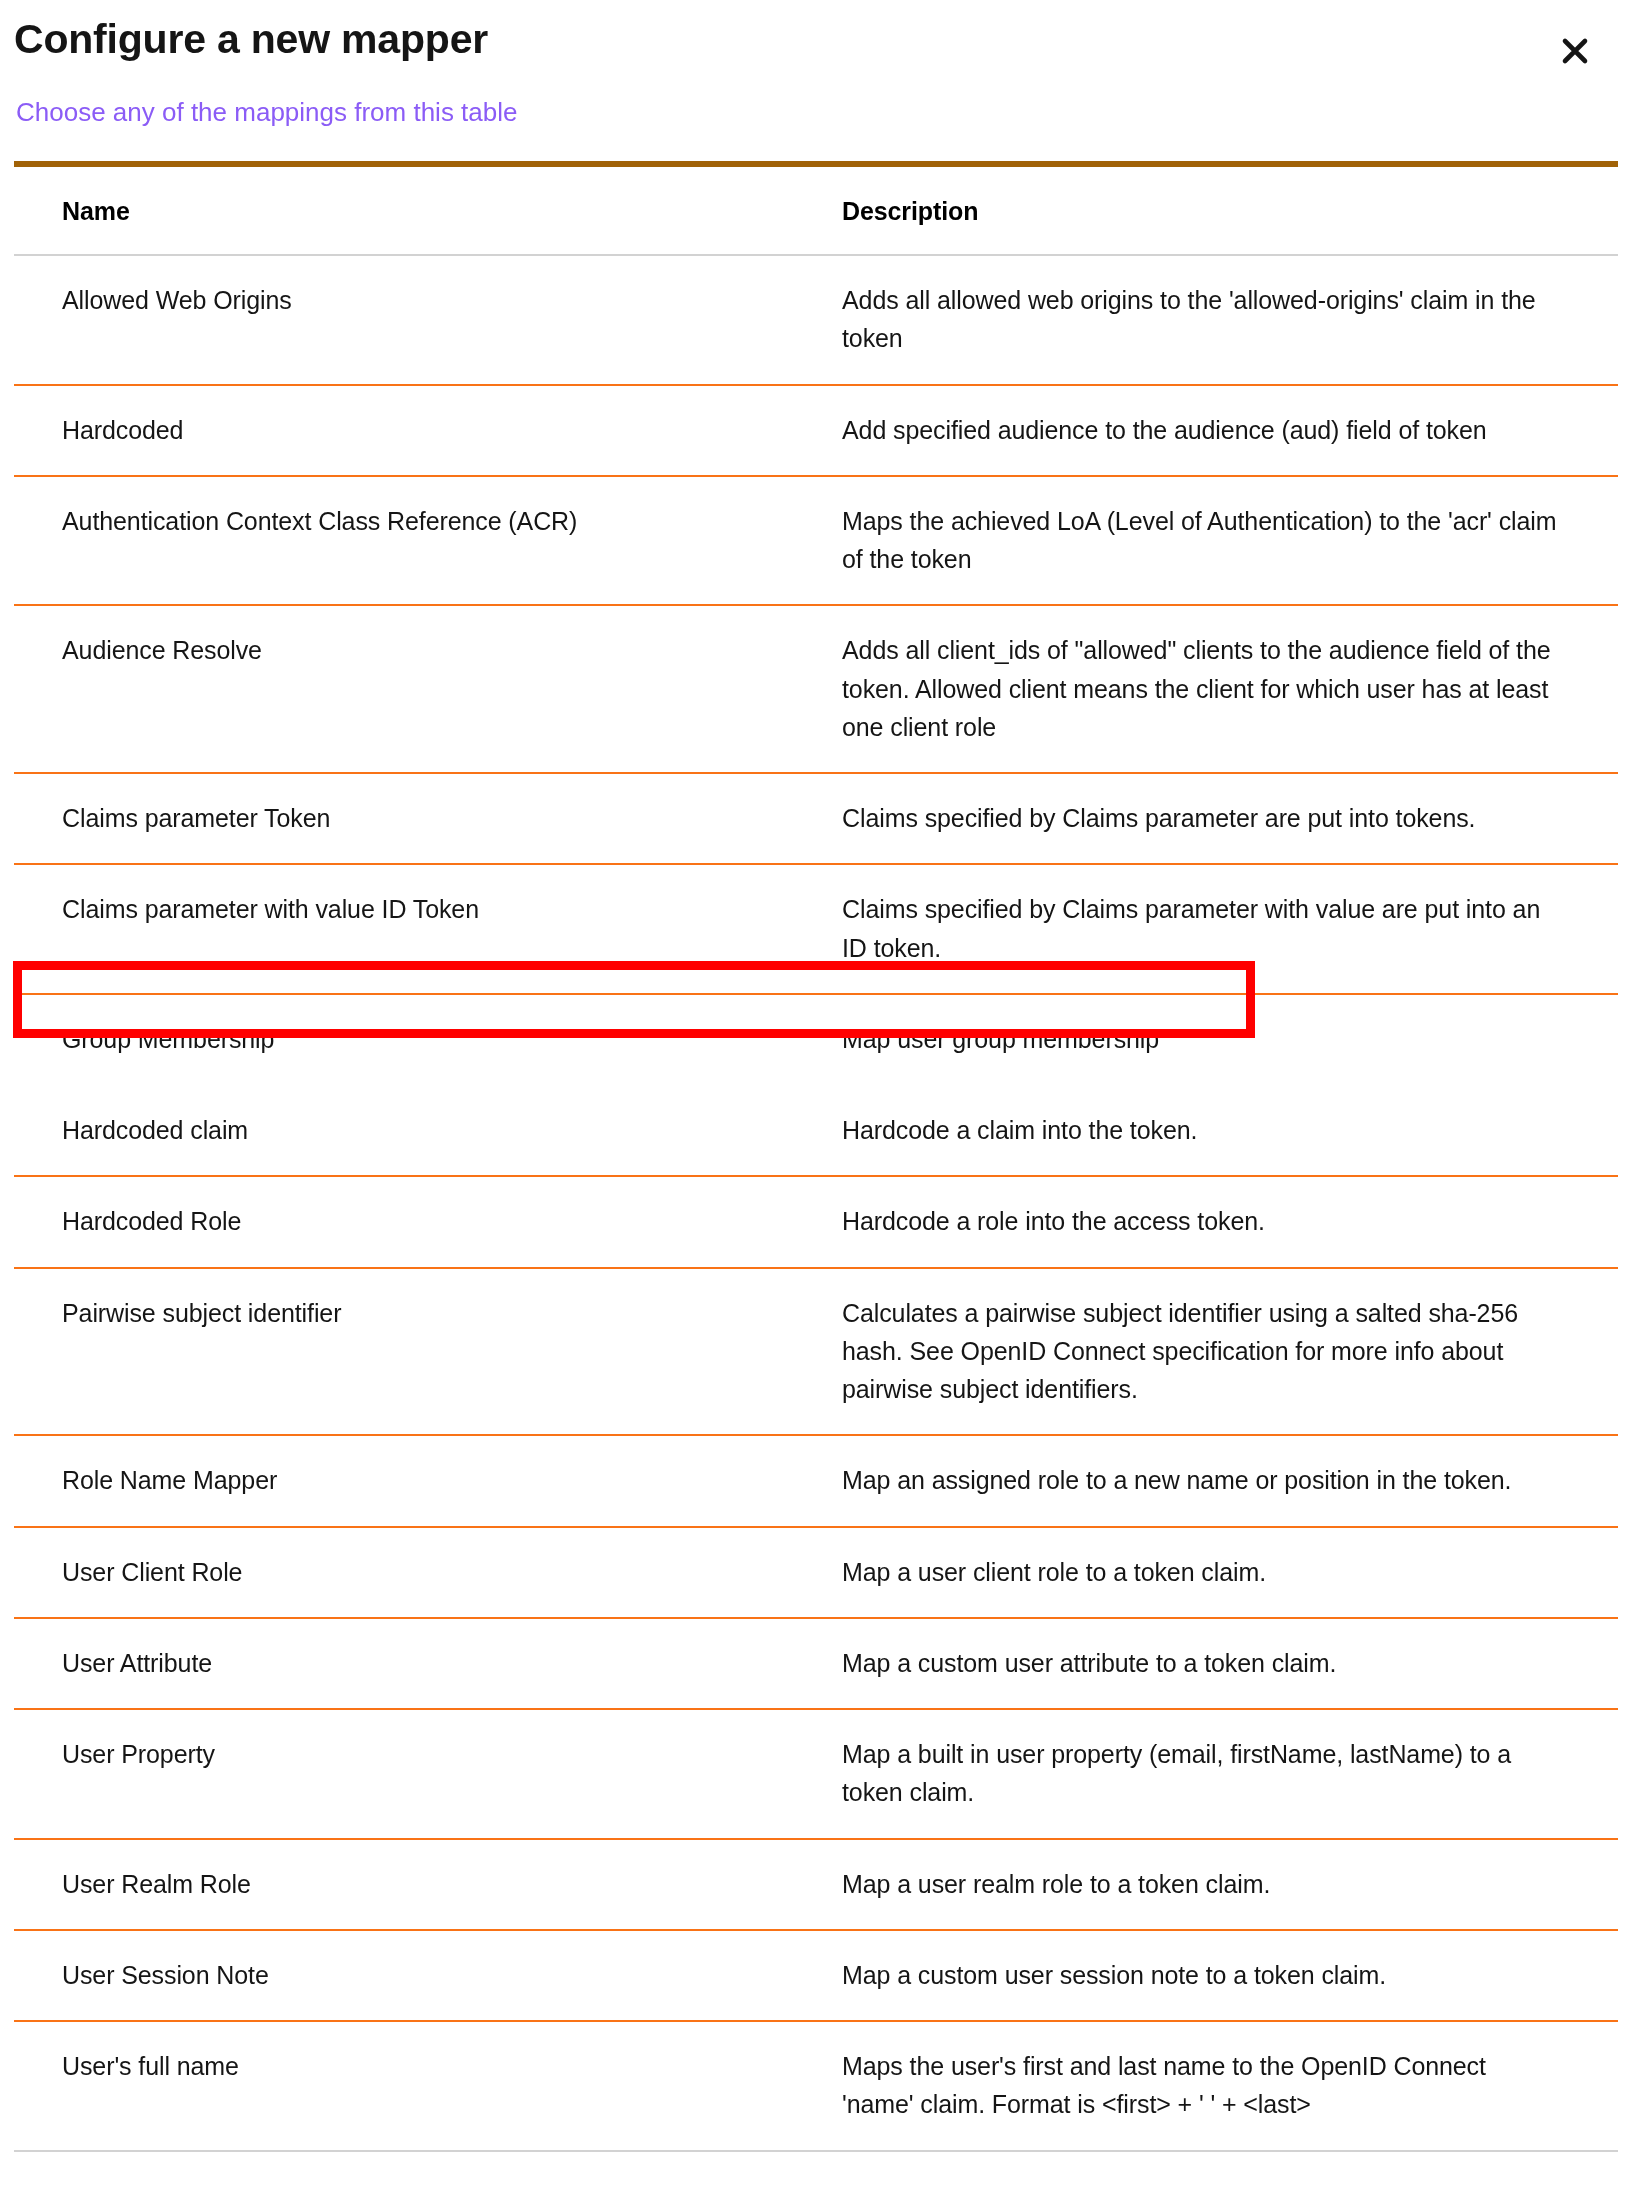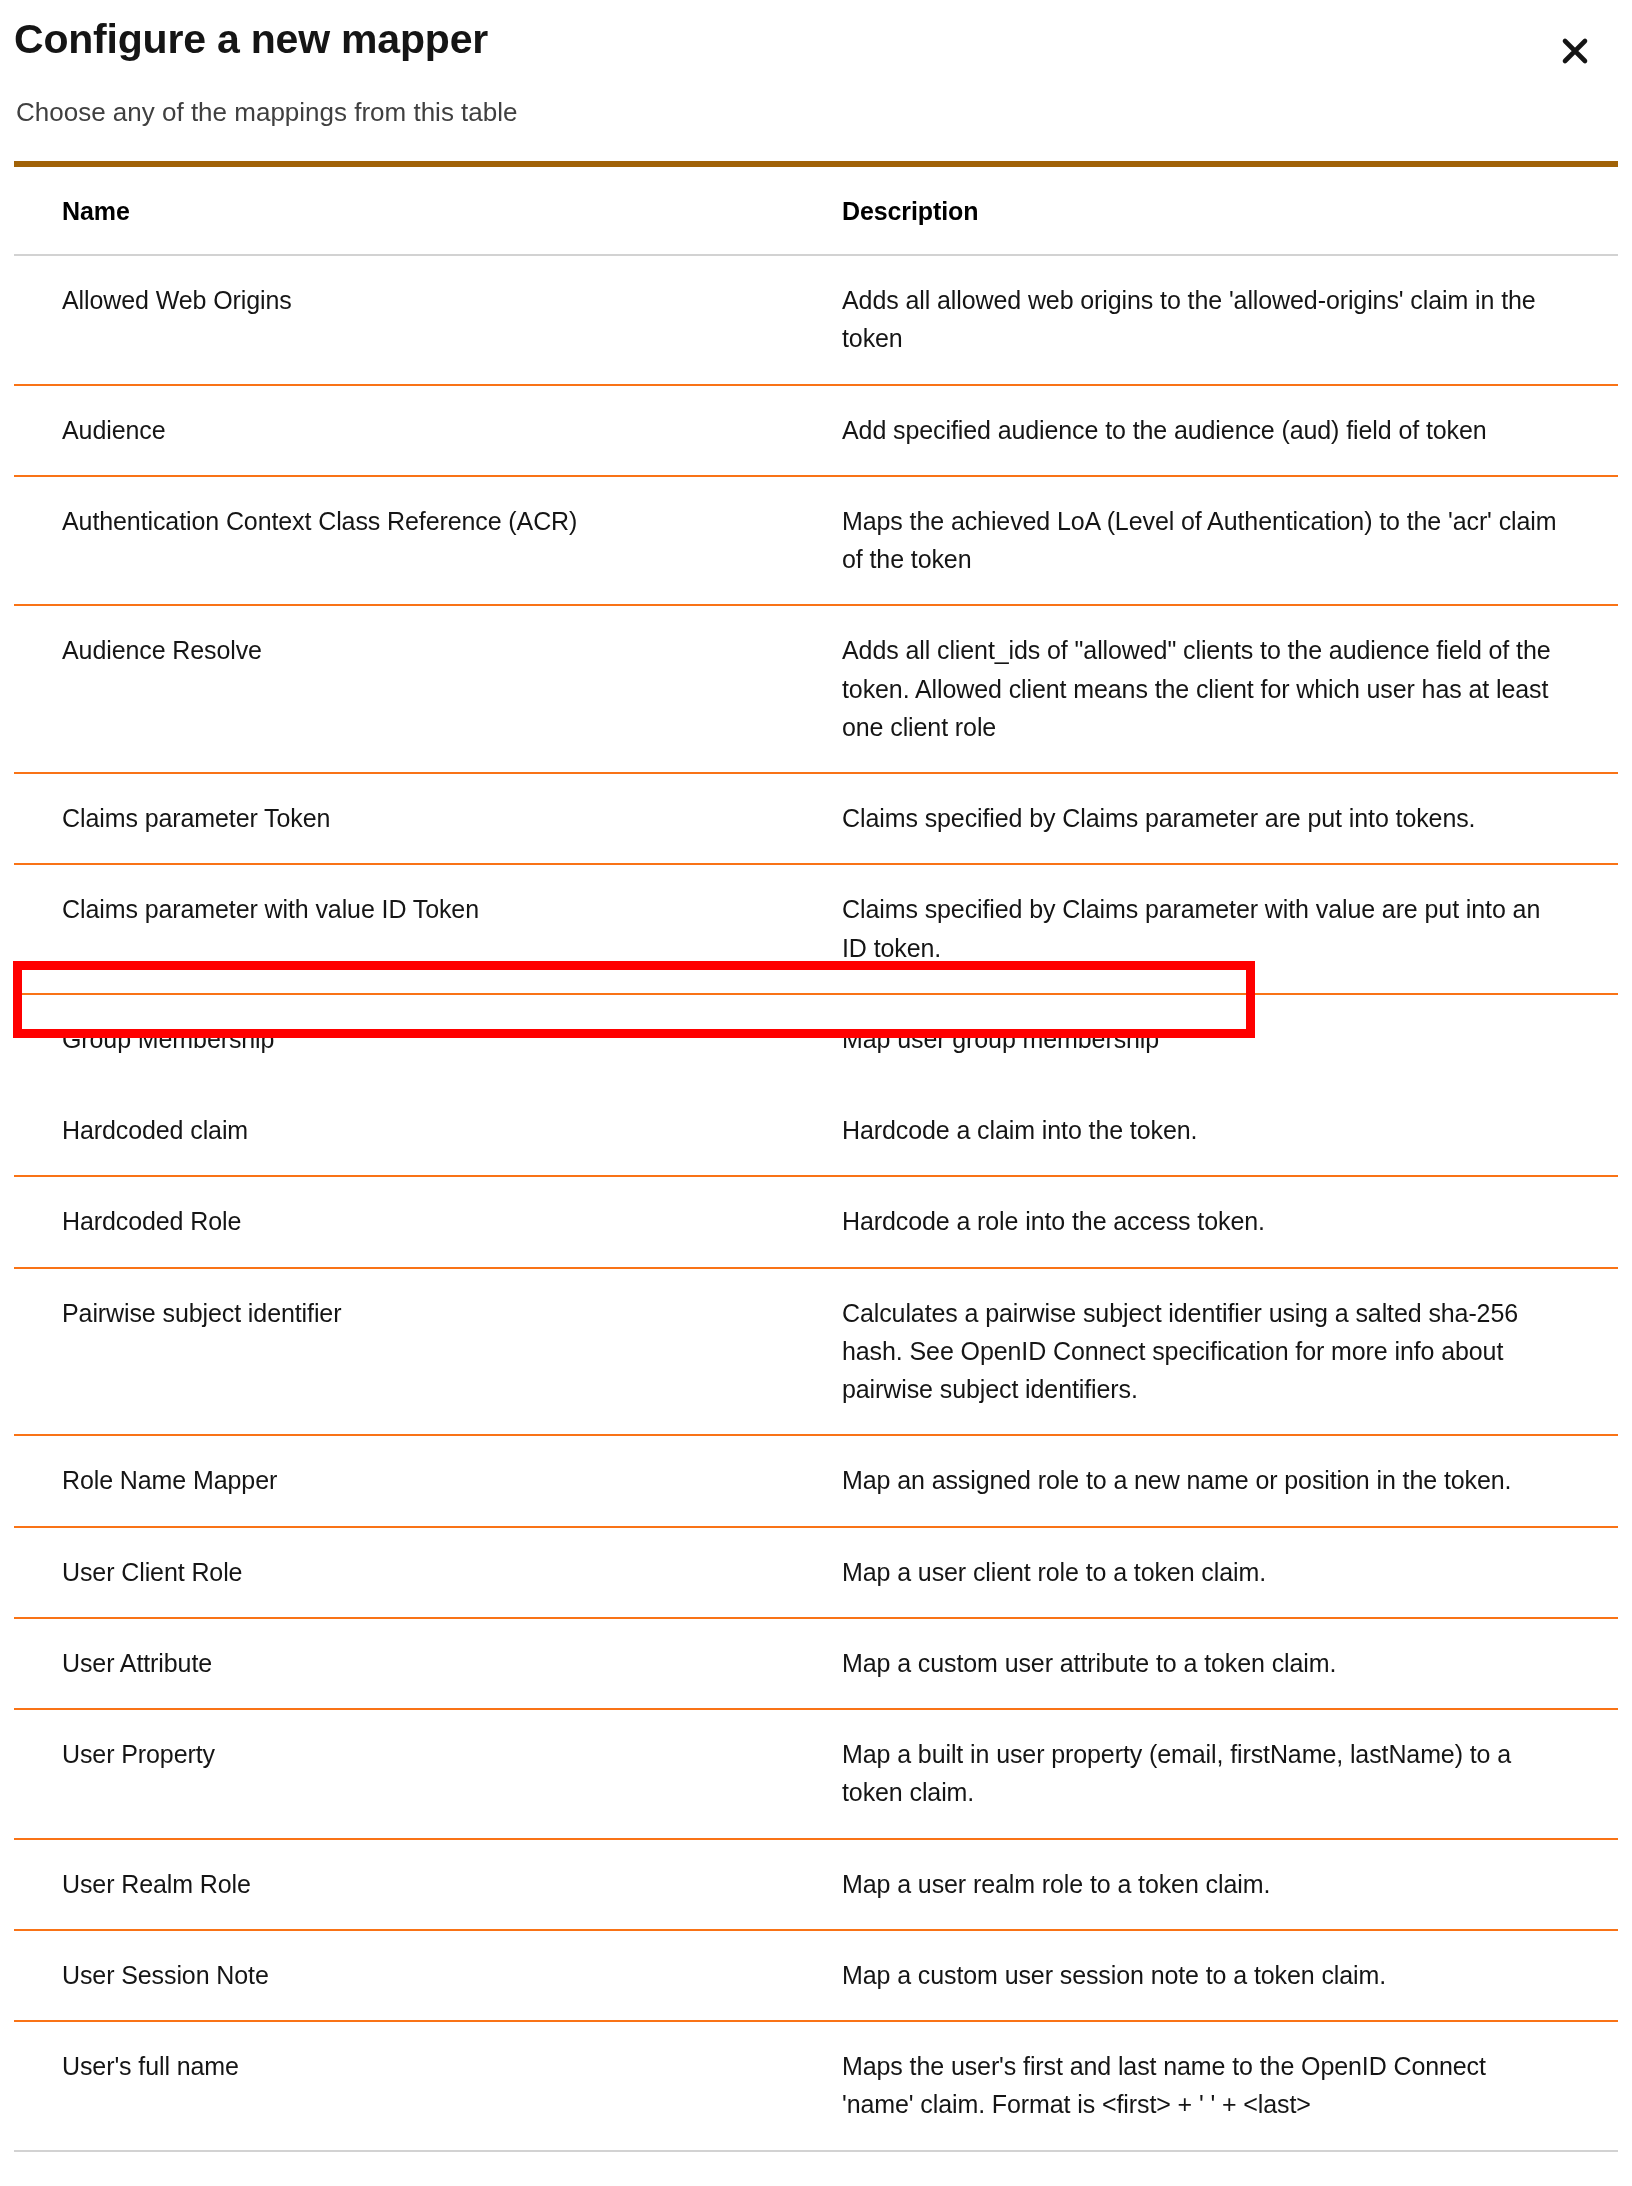--- a/index.html
+++ b/index.html
@@ -40,21 +40,21 @@
     color: #151515;
     white-space: nowrap;
   }
   .modal-subtitle {
     position: absolute;
     left: 16px;
     top: 96px;
     font-size: 26px;
     font-weight: 400;
     line-height: 1.3;
-    color: #404040;
+    color: #8b5cf6;
     white-space: nowrap;
   }
   .close-button {
     position: absolute;
     right: 34px;
     top: 28px;
     width: 46px;
     height: 46px;
     display: flex;
     align-items: center;
@@ -157,21 +157,21 @@
         <th class="th-name">Name</th>
         <th class="th-desc">Description</th>
       </tr>
     </thead>
     <tbody id="table-body">
         <tr class="mapper-row">
           <td class="cell-name">Allowed Web Origins</td>
           <td class="cell-desc">Adds all allowed web origins to the 'allowed-origins' claim in the token</td>
         </tr>
         <tr class="mapper-row">
-          <td class="cell-name">Audience</td>
+          <td class="cell-name">Hardcoded</td>
           <td class="cell-desc">Add specified audience to the audience (aud) field of token</td>
         </tr>
         <tr class="mapper-row">
           <td class="cell-name">Authentication Context Class Reference (ACR)</td>
           <td class="cell-desc">Maps the achieved LoA (Level of Authentication) to the 'acr' claim of the token</td>
         </tr>
         <tr class="mapper-row">
           <td class="cell-name">Audience Resolve</td>
           <td class="cell-desc">Adds all client_ids of "allowed" clients to the audience field of the token. Allowed client means the client for which user has at least one client role</td>
         </tr>

